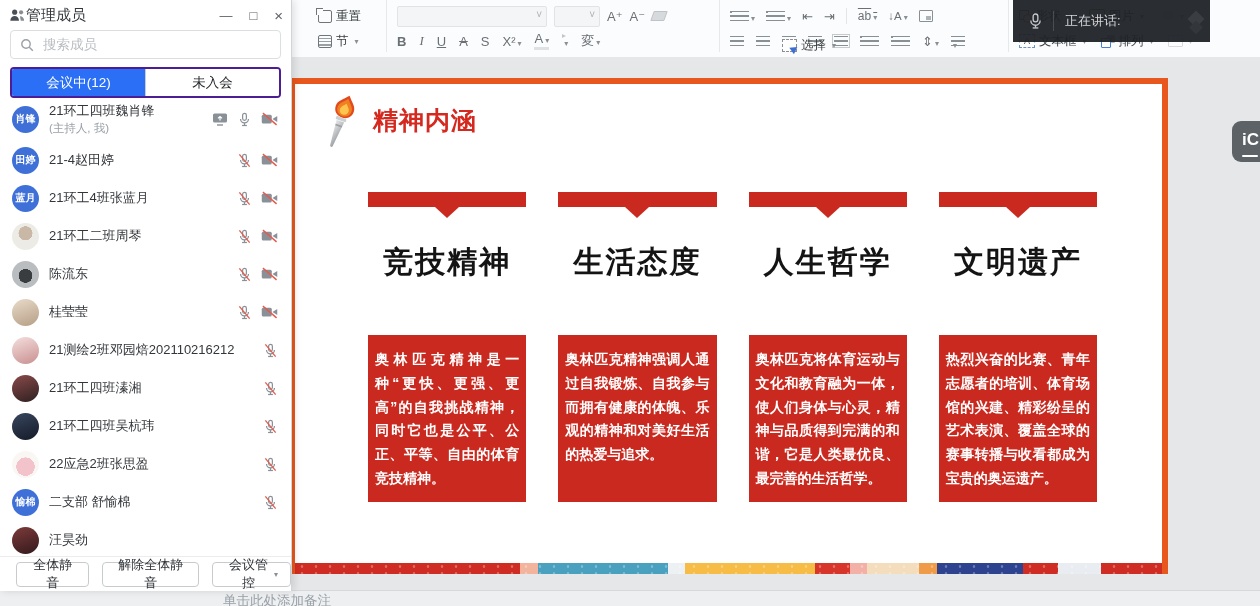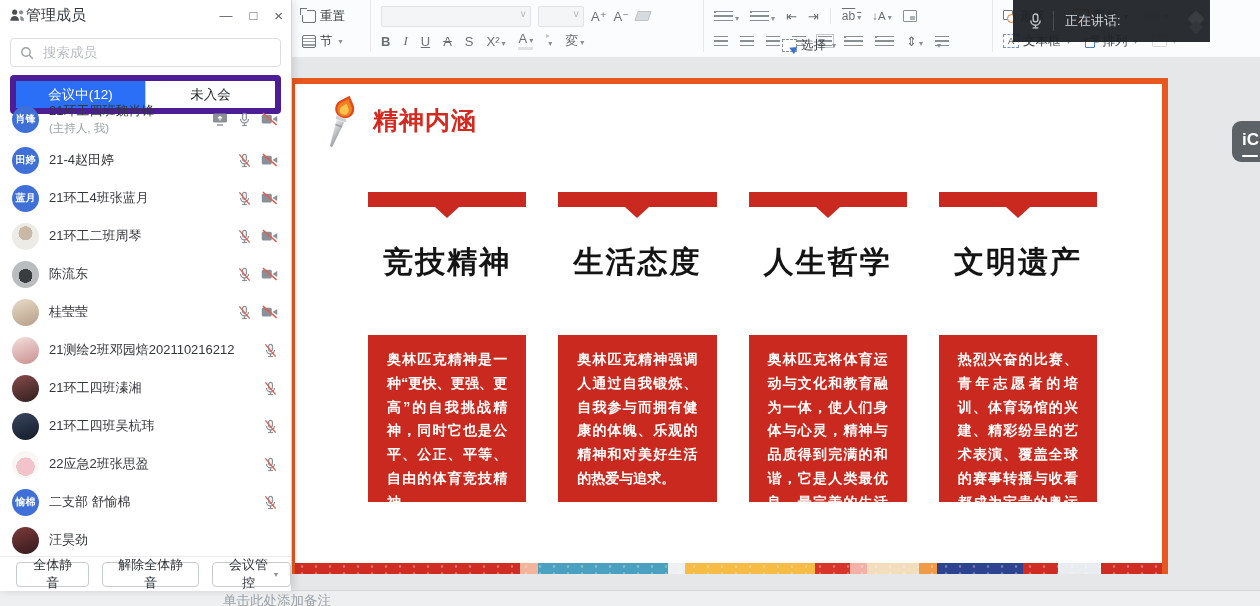--- a/index.html
+++ b/index.html
@@ -63,41 +63,41 @@
 
   
   .slide{position:absolute;left:289px;top:78px;width:867px;height:490px;background:#fff;border:6px solid var(--border-orange,#e8571d);border-bottom:none;z-index:2;}
   .slide-inner{position:relative;width:100%;height:100%;overflow:hidden;}
   .torch{position:absolute;left:22px;top:8px;}
   .slide-title{position:absolute;left:78px;top:20px;font-size:25px;font-weight:800;color:var(--title-red,#d5281e);letter-spacing:1px;}
   .cols{position:absolute;left:73px;top:108px;width:729px;display:grid;grid-template-columns:repeat(4,1fr);column-gap:32px;}
   .banner{height:15px;background:var(--slide-red,#c9291e);}
   .notch{width:0;height:0;border-left:12px solid transparent;border-right:12px solid transparent;border-top:11px solid var(--slide-red,#c9291e);margin:0 auto;}
   .col-heading{margin-top:24px;font-size:30px;font-weight:800;color:#141414;text-align:center;letter-spacing:2px;white-space:nowrap;}
-  .col-box{margin-top:52px;height:141px;background:var(--slide-red,#c9291e);color:#fff;font-size:14px;font-weight:700;line-height:23.8px;padding:13px 19px;text-align:justify;}
+  .col-box{margin-top:52px;height:141px;background:var(--slide-red,#c9291e);color:#fff;font-size:14px;font-weight:700;line-height:23.8px;padding:13px 7px;text-align:justify;}
   .slide-strip{position:absolute;left:0;bottom:0;width:100%;height:11px;
     background:
       radial-gradient(circle,rgba(255,255,255,.30) 1px,transparent 1.6px) 0 0/14px 7px,
       linear-gradient(90deg,#cf2d23 0 26%,#f2b49c 26% 28%,#49a0bf 28% 43%,#eef1f3 43% 45%,#f6bc45 45% 60%,#d8352a 60% 64%,#f2b0a6 64% 66%,#f3ddbd 66% 72%,#ef9b47 72% 74%,#2e4390 74% 84%,#cf2d23 84% 88%,#e9edf2 88% 93%,#cf2d23 93% 100%);}
 
   
   .notes-bar{position:absolute;left:0;top:590px;width:1260px;height:16px;background:#edeff0;border-top:1px solid #d6d8da;z-index:3;}
   .notes-bar span{position:absolute;left:223px;top:1px;font-size:13.5px;color:#9aa1a8;}
 
   
   .panel{position:absolute;left:0;top:0;width:292px;height:591px;background:#fff;z-index:10;border-right:1px solid #d2d5d8;box-shadow:2px 0 8px rgba(0,0,0,.12);box-sizing:border-box;}
   .panel-header{position:relative;height:30px;display:flex;align-items:center;justify-content:flex-start;padding-left:9px;}
   .panel-title{font-size:15px;color:#33373b;}
   .win-controls{position:absolute;right:8px;top:0;height:30px;display:flex;align-items:center;gap:17px;color:#5f6368;font-size:13px;}
   .win-controls span{cursor:default;}
-  .search-wrap{margin:8px 10px 0 10px;height:27px;border:1px solid #dcdee0;border-radius:4px;display:flex;align-items:center;background:#fff;}
+  .search-wrap{margin:0 10px 0 10px;height:27px;border:1px solid #dcdee0;border-radius:4px;display:flex;align-items:center;background:#fff;}
   .search-wrap svg{margin:0 7px 0 9px;flex:none;}
   .search-wrap input{border:none;outline:none;flex:1;font-size:13.5px;color:#333;background:transparent;}
   .search-wrap input::placeholder{color:#b9bdc1;}
-  .tabs{margin:8px 10px 0 10px;height:27px;border:6px solid #4c1d95;border-radius:4px;display:flex;overflow:hidden;}
+  .tabs{margin:8px 10px 0 10px;height:27px;border:2px solid #4c1d95;border-radius:4px;display:flex;overflow:hidden;}
   .tab{flex:1;display:flex;align-items:center;justify-content:center;font-size:13.5px;cursor:default;}
   .tab.active{background:var(--accent-blue,#2a6ff5);color:#fff;}
   .tab.inactive{background:#fff;color:#24272b;border-left:1px solid #c9ccd0;}
   .member-list{position:absolute;left:0;top:97px;right:0;bottom:35px;overflow:hidden;}
   .member-row{display:flex;align-items:center;height:38px;padding:0 13px 0 12px;}
   .member-row.host{height:44px;}
   .avatar{width:27px;height:27px;border-radius:50%;flex:none;display:flex;align-items:center;justify-content:center;overflow:hidden;}
   .avatar-text{color:#fff;font-size:10px;font-weight:700;letter-spacing:0;}
   .av-blue{background:#3e70d8;}
   .av-p1{background:radial-gradient(circle at 50% 38%,#c9b8a6 0 32%,#ecebe5 33% 100%);}
@@ -115,21 +115,21 @@
   .m-ico{display:flex;align-items:center;}
   .panel-footer{position:absolute;left:0;bottom:0;width:100%;height:35px;border-top:1px solid #ececee;display:flex;align-items:center;gap:13px;padding:0 0 0 16px;box-sizing:border-box;background:#fff;}
   .pf-btn{height:25px;border:1px solid #c8cbce;border-radius:4px;background:#fff;font-size:13px;color:#2f3337;display:flex;align-items:center;padding:0 12px;cursor:default;font-family:inherit;}
 </style>
 </head>
 <body>
 
 <div class="stage">
 
   <div class="toolbar">
-    <div class="tgroup" style="width:58px;">
+    <div class="tgroup" style="width:58px;margin-left:16px;">
       <div class="trow">
         <span class="tbtn">
             <span class="tico-reset"></span>
             <span>重置</span>
           </span>
       </div>
       <div class="trow">
         <span class="tbtn dd">
             <span class="tico-section"></span>
             <span>节</span>

